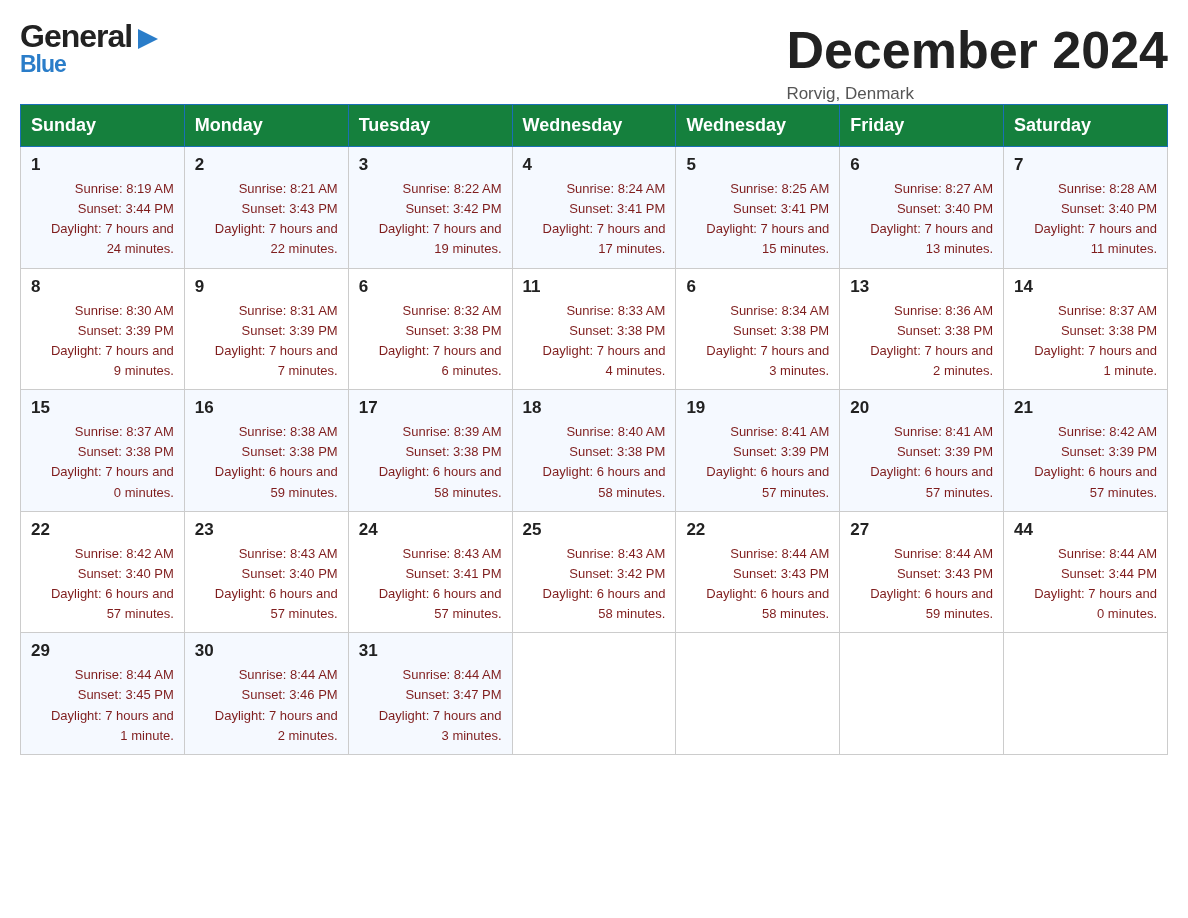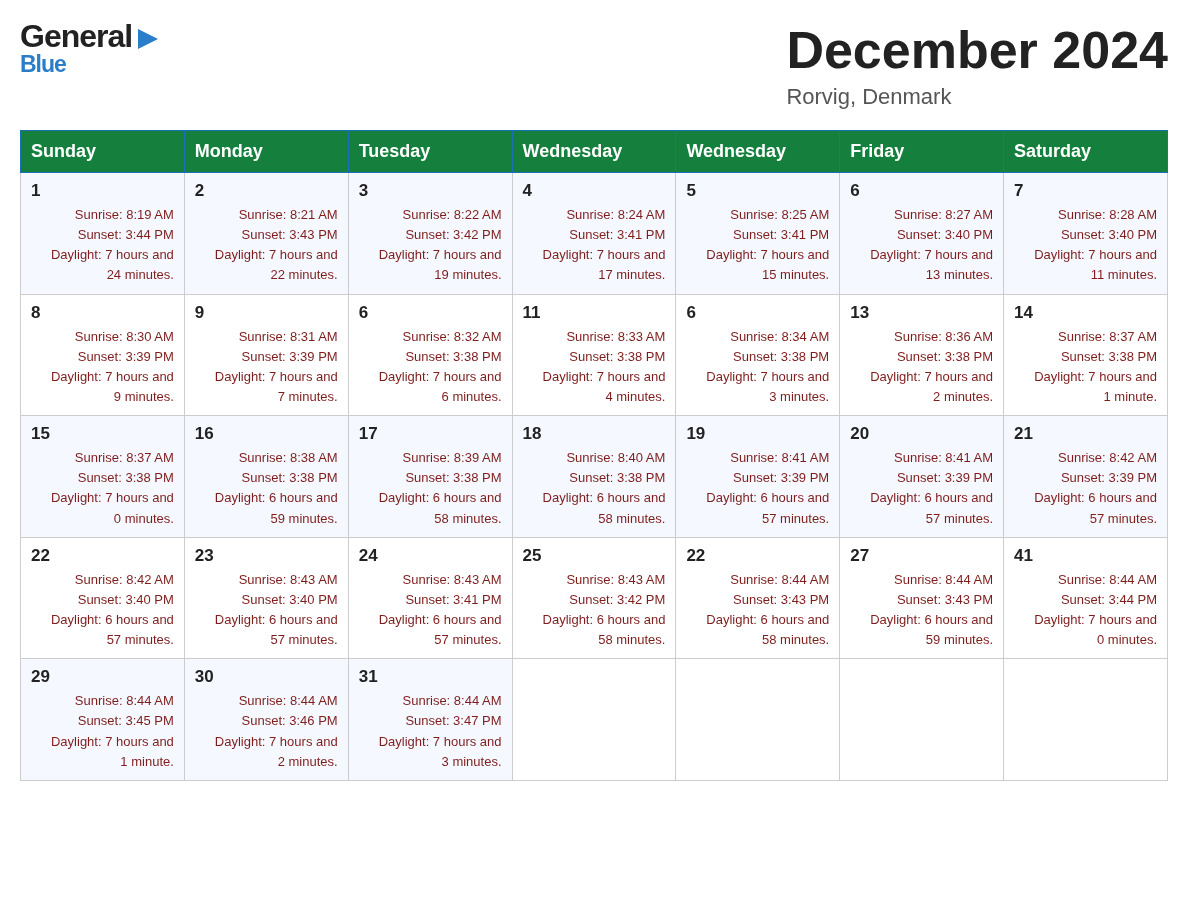--- a/index.html
+++ b/index.html
@@ -7,31 +7,30 @@
       font-family: Arial, sans-serif;
       background: #fff;
       padding: 20px;
       width: 1188px;
       min-height: 918px;
     }
     .header {
       display: flex;
       justify-content: space-between;
       align-items: flex-start;
-      margin-bottom: 20px;
     }
     .title-area {
     }
     .month-title {
       font-size: 52px;
       font-weight: bold;
       color: #222;
     }
     .location {
-      font-size: 22px;
+      font-size: 17px;
       color: #555;
       margin-top: 4px;
     }
     table {
       width: 100%;
       border-collapse: collapse;
       table-layout: fixed;
     }
     thead tr th {
       background-color: #15803d;
@@ -228,21 +227,21 @@
         </td>
         <td>
           <span class="day-number">22</span>
           <div class="day-info">Sunrise: 8:44 AM<br>Sunset: 3:43 PM<br>Daylight: 6 hours and<br>58 minutes.</div>
         </td>
         <td>
           <span class="day-number">27</span>
           <div class="day-info">Sunrise: 8:44 AM<br>Sunset: 3:43 PM<br>Daylight: 6 hours and<br>59 minutes.</div>
         </td>
         <td>
-          <span class="day-number">41</span>
+          <span class="day-number">44</span>
           <div class="day-info">Sunrise: 8:44 AM<br>Sunset: 3:44 PM<br>Daylight: 7 hours and<br>0 minutes.</div>
         </td>
       </tr>
       <tr>
         <td>
           <span class="day-number">29</span>
           <div class="day-info">Sunrise: 8:44 AM<br>Sunset: 3:45 PM<br>Daylight: 7 hours and<br>1 minute.</div>
         </td>
         <td>
           <span class="day-number">30</span>

